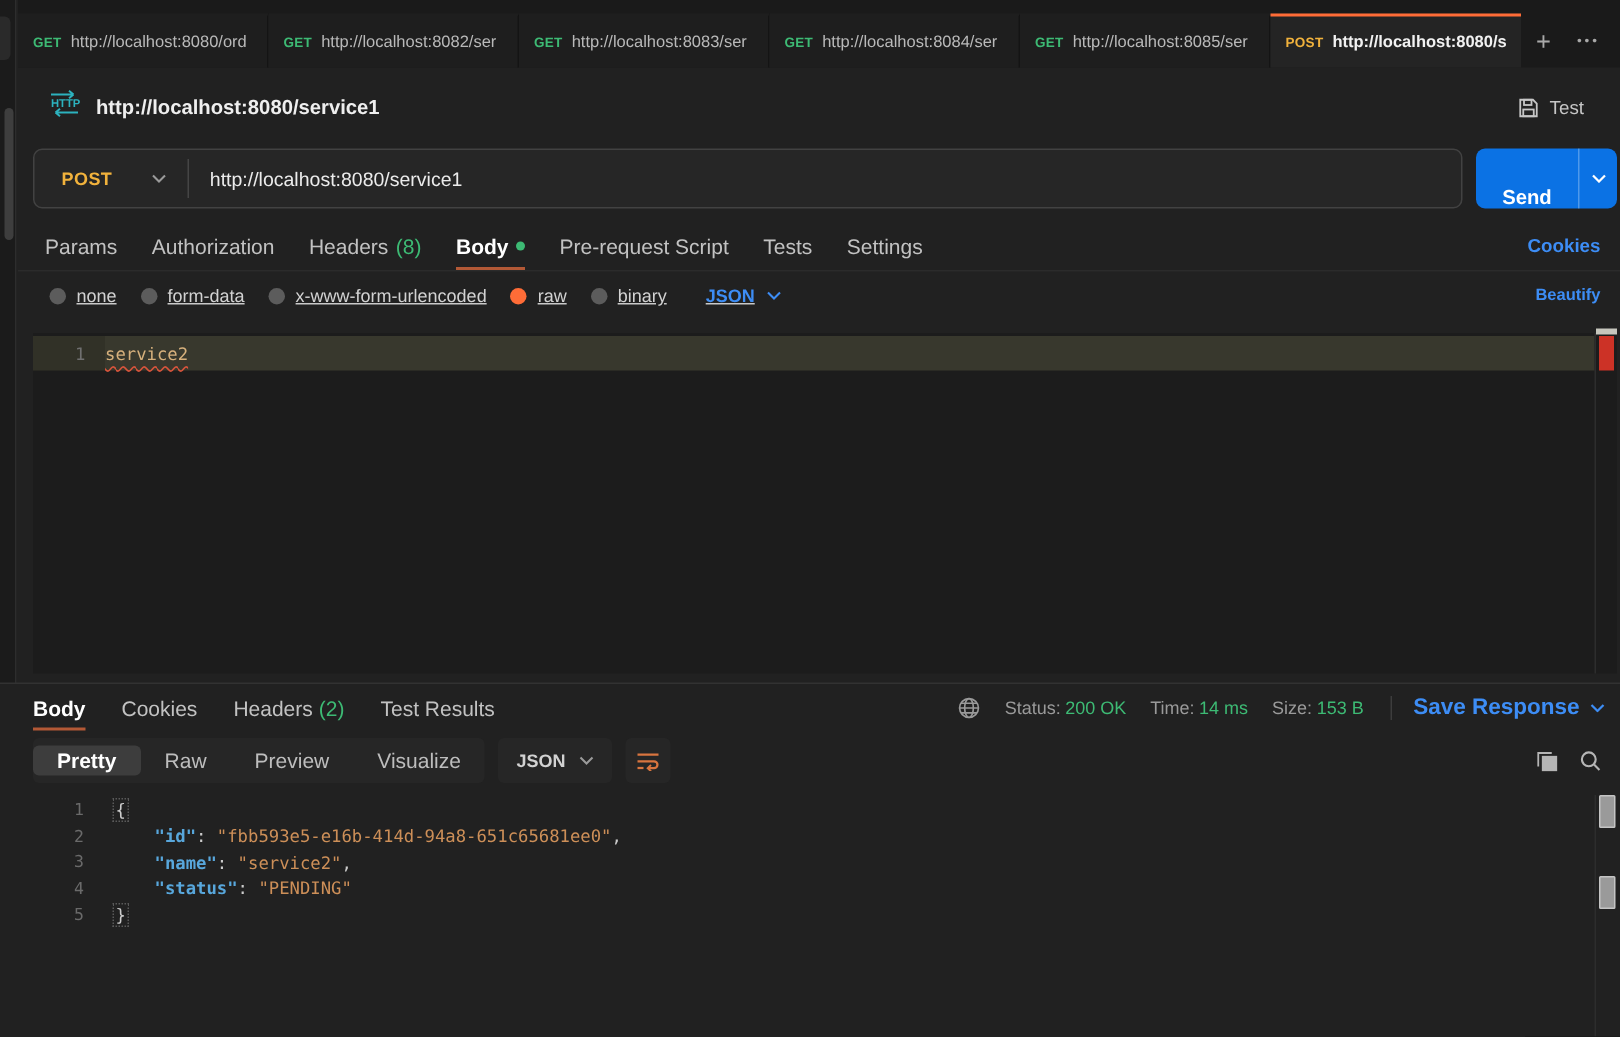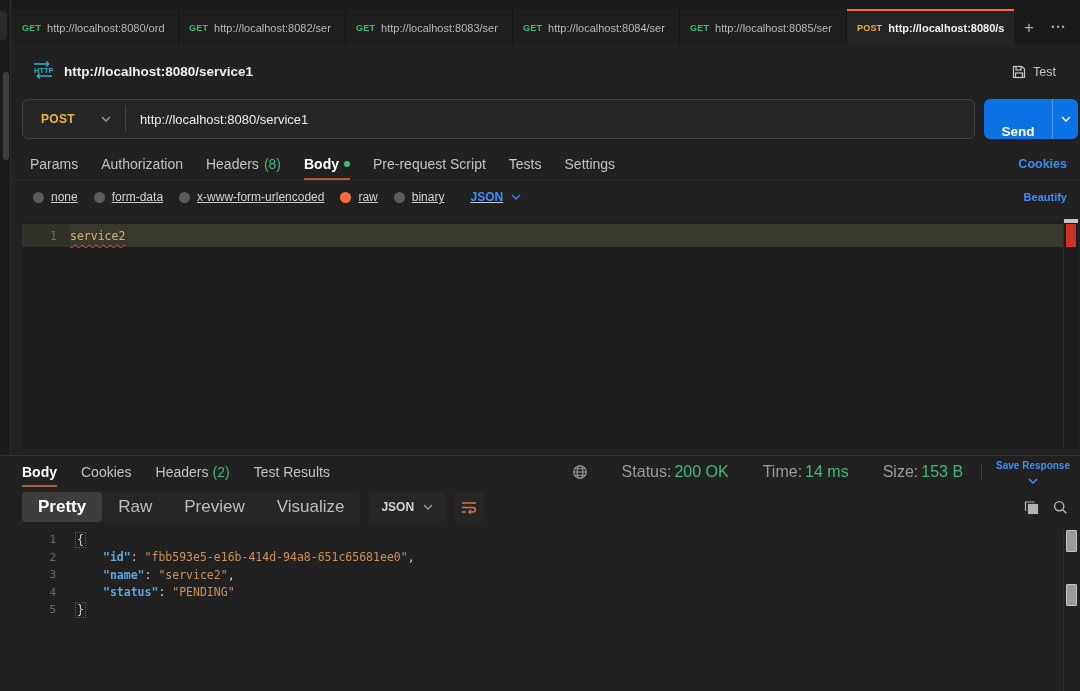--- a/index.html
+++ b/index.html
@@ -74,30 +74,30 @@
   .ed-text { font-size:11.5px; color:#d6b07c; text-decoration:underline wavy #d9543b 1px; text-underline-offset:3.5px; }
 
   
   .splitter { position:absolute; left:0; top:455px; width:1080px; height:1px; background:#323232; }
 
   
   .resp-tabs { position:absolute; left:0; top:456px; width:1080px; height:31px; display:flex; align-items:center; padding-left:22px; }
   .resp-tabs .rtab { gap:4px; }
   .resp-tabs .rtab + .rtab { margin-left:24px; }
   .resp-meta { position:absolute; right:10px; top:0; height:100%; display:flex; align-items:center; gap:8px; }
-  .meta-pair { font-size:16px; color:#9a9a9a; margin-left:26px; }
+  .meta-pair { font-size:12px; color:#9a9a9a; margin-left:8px; }
   .meta-val { color:#3dba74; margin-left:3px; }
   .meta-divider { width:1px; height:16px; background:#3d3d3d; margin:0 6px 0 10px; }
-  .save-resp { display:flex; align-items:center; gap:7px; color:#3d8df5; font-size:10px; font-weight:bold; cursor:pointer;flex-direction:column; }
+  .save-resp { display:flex; align-items:center; gap:7px; color:#3d8df5; font-size:15px; font-weight:bold; cursor:pointer; }
   .globe-btn { display:flex; align-items:center; cursor:pointer; }
 
   
   .resp-toolbar { position:absolute; left:22px; top:492px; right:0; height:30px; display:flex; align-items:center; }
   .seg-group { display:flex; background:#262626; border-radius:4px; height:30px; align-items:center; }
-  .seg { padding:0 16px; height:30px; display:flex; align-items:center; font-size:17px; color:#bdbdbd; cursor:pointer; border-radius:4px; }
+  .seg { padding:0 16px; height:20px; display:flex; align-items:center; font-size:14px; color:#bdbdbd; cursor:pointer; border-radius:4px; }
   .seg.active { background:#3d3d3d; color:#ffffff; font-weight:bold; }
   .tool-btn { margin-left:9px; height:30px; background:#262626; border-radius:4px; display:flex; align-items:center; padding:0 12px; gap:9px; cursor:pointer; }
   .tool-btn .lang { font-size:12px; color:#d2d2d2; font-weight:bold; }
   .icon-btn { width:30px; padding:0; justify-content:center; }
   .right-icons { position:absolute; right:12px; display:flex; align-items:center; gap:14px; }
   .ricon { cursor:pointer; display:flex; align-items:center; }
 
   
   .resp-code { position:absolute; left:0; top:531px; width:1060px; font-family:"DejaVu Sans Mono", monospace; }
   .code-line { display:flex; height:17.5px; align-items:center; }

